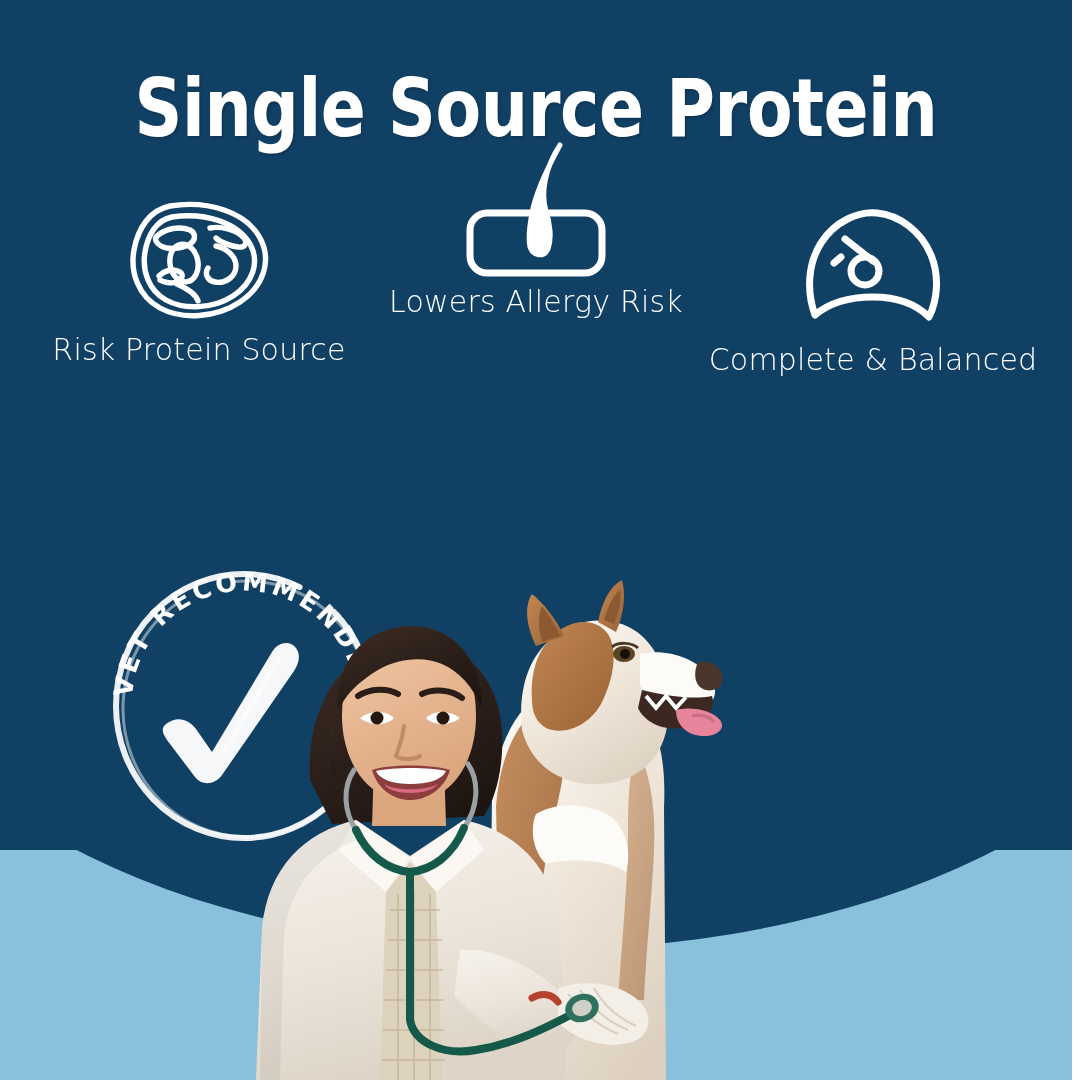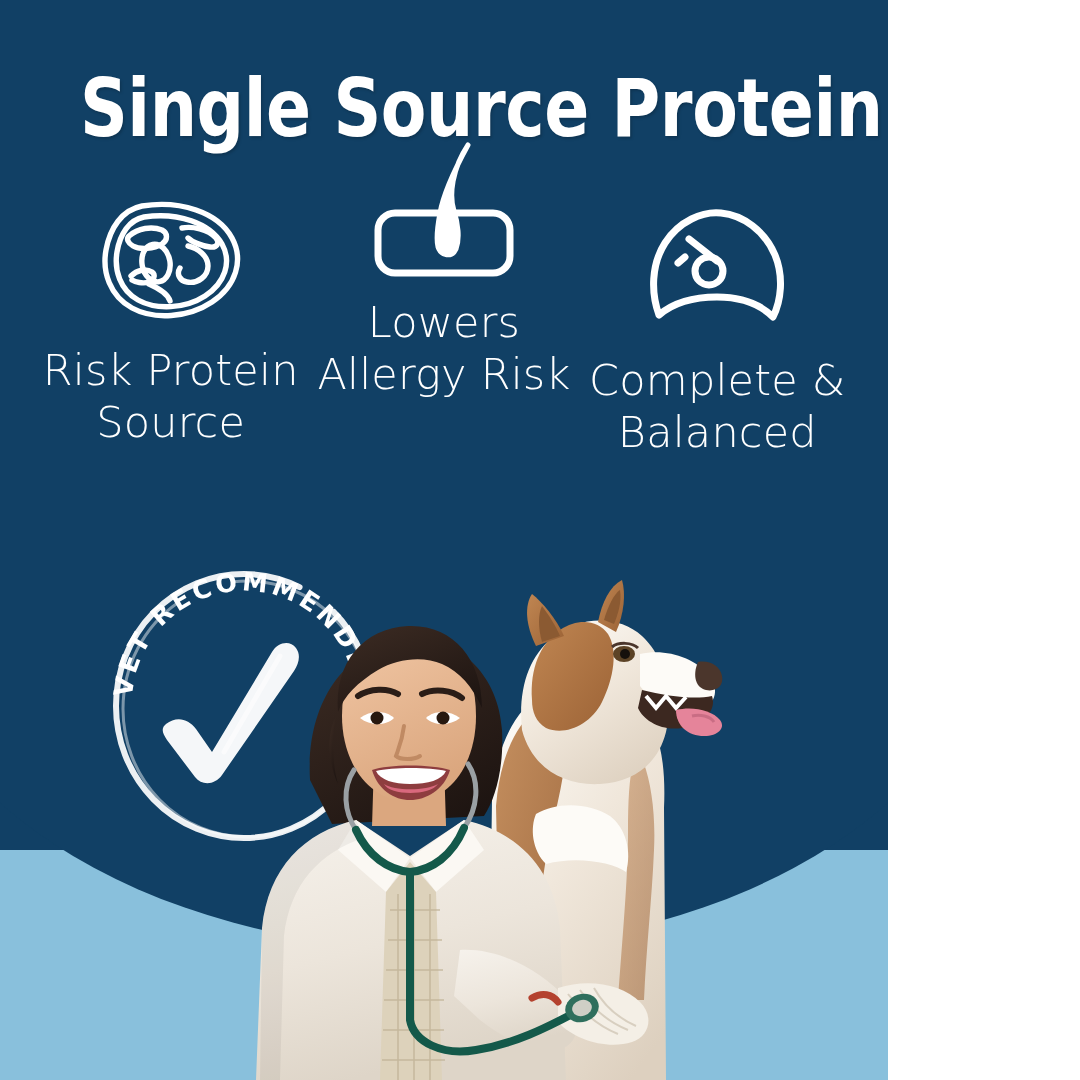--- a/index.html
+++ b/index.html
@@ -2,21 +2,21 @@
 <html><head>
 <meta charset="utf-8">
 <style>
   html, body {
     margin: 0;
     padding: 0;
     background: #ffffff;
   }
   #poster {
     position: relative;
-    width: 888px;
+    width: 1072px;
     height: 1080px;
     overflow: hidden;
     background: #3b82f6;
     font-family: "Liberation Sans", sans-serif;
     text-decoration: underline;
     -webkit-font-smoothing: antialiased;
   }
 
   
   .bg-navy {
@@ -92,25 +92,25 @@
 
   .feature-icon {
     height: 132px;
     display: flex;
     align-items: center;
     justify-content: center;
   }
   .feature-icon svg { display: block; overflow: visible; }
 
   .feature-label {
-    margin-top: 16px;
+    margin-top: 4px;
     color: #ffffff;
     font-family: "DejaVu Sans", sans-serif;
     font-weight: 300;
-    font-size: 43px;
+    font-size: 30px;
     line-height: 1.22;
     letter-spacing: 0.2px;
     max-width: 330px;
   }
 
   
   .badge {
     position: absolute;
     left: 104px;
     top: 556px;

